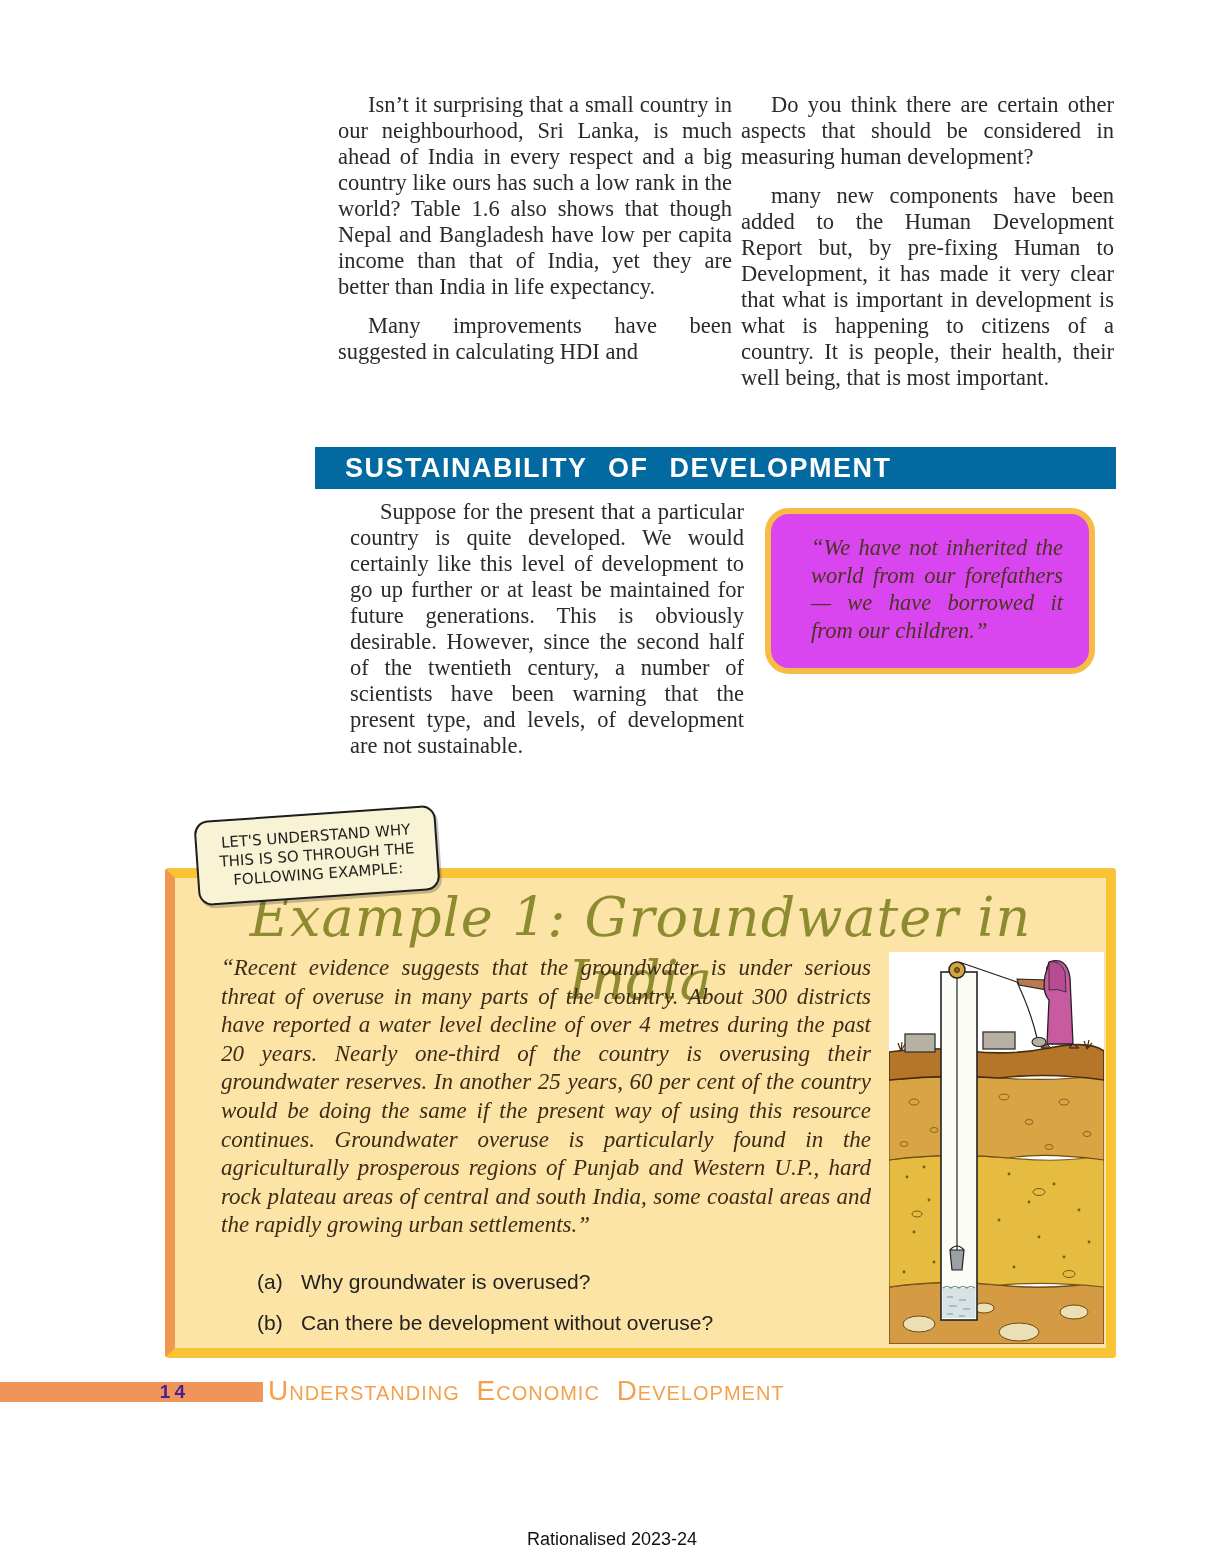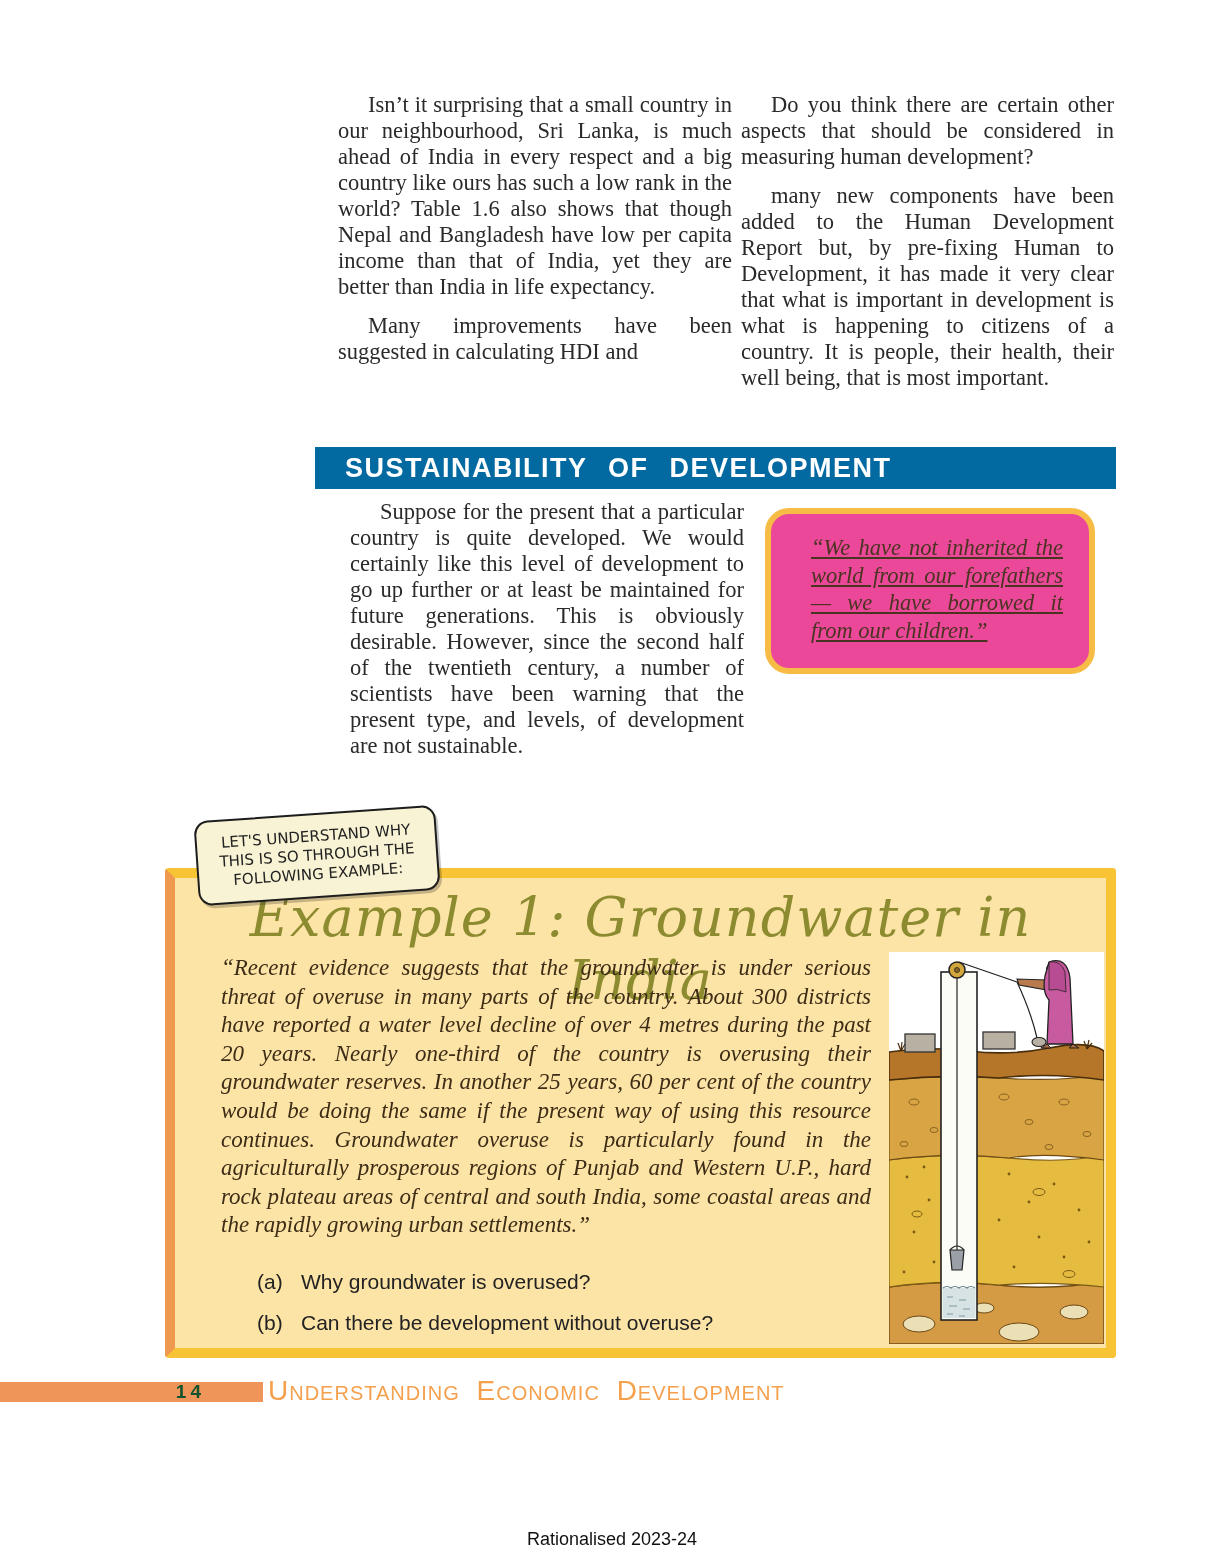--- a/index.html
+++ b/index.html
@@ -37,30 +37,29 @@
     word-spacing: 12px;
     line-height: 42px;
     padding-left: 30px;
   }
 
   #para-sustain { left: 338px; top: 499px; width: 394px; margin-left: 12px; }
 
   .quote-box {
     position: absolute;
     left: 765px; top: 508px; width: 330px;
-    background: #ec4899;
+    background: #d946ef;
     border: 6px solid #F6BC45;
     border-radius: 24px;
     padding: 20px 26px 24px 40px;
     font-style: italic;
     font-size: 22.5px;
     line-height: 27.5px;
     color: #4a3421;
     text-align: justify;
-    text-decoration: underline;
   }
 
   .note-bubble {
     position: absolute;
     left: 196px; top: 813px; width: 242px;
     background: #F8F3D4;
     border: 2.5px solid #1d1d1d;
     border-radius: 14px;
     transform: rotate(-4deg);
     padding: 12px 8px;
@@ -115,28 +114,28 @@
   .ex-illustration {
     position: absolute;
     left: 714px; top: 74px; width: 215px; height: 392px;
     background: #ffffff;
   }
 
   .footer-bar {
     position: absolute;
     left: 0; top: 1382px; width: 263px; height: 20px;
     background: #EF955A;
-    color: #14532d;
+    color: #4c1d95;
     font-family: "Liberation Sans", sans-serif;
     font-weight: bold;
     font-size: 19px;
     line-height: 20px;
     letter-spacing: 4px;
     text-align: right;
-    padding-right: 58px;
+    padding-right: 74px;
   }
   .footer-title {
     position: absolute;
     left: 268px; top: 1375px;
     font-family: "Liberation Sans", sans-serif;
     font-weight: normal;
     font-variant: small-caps;
     font-size: 28px;
     letter-spacing: 1px;
     word-spacing: 8px;

